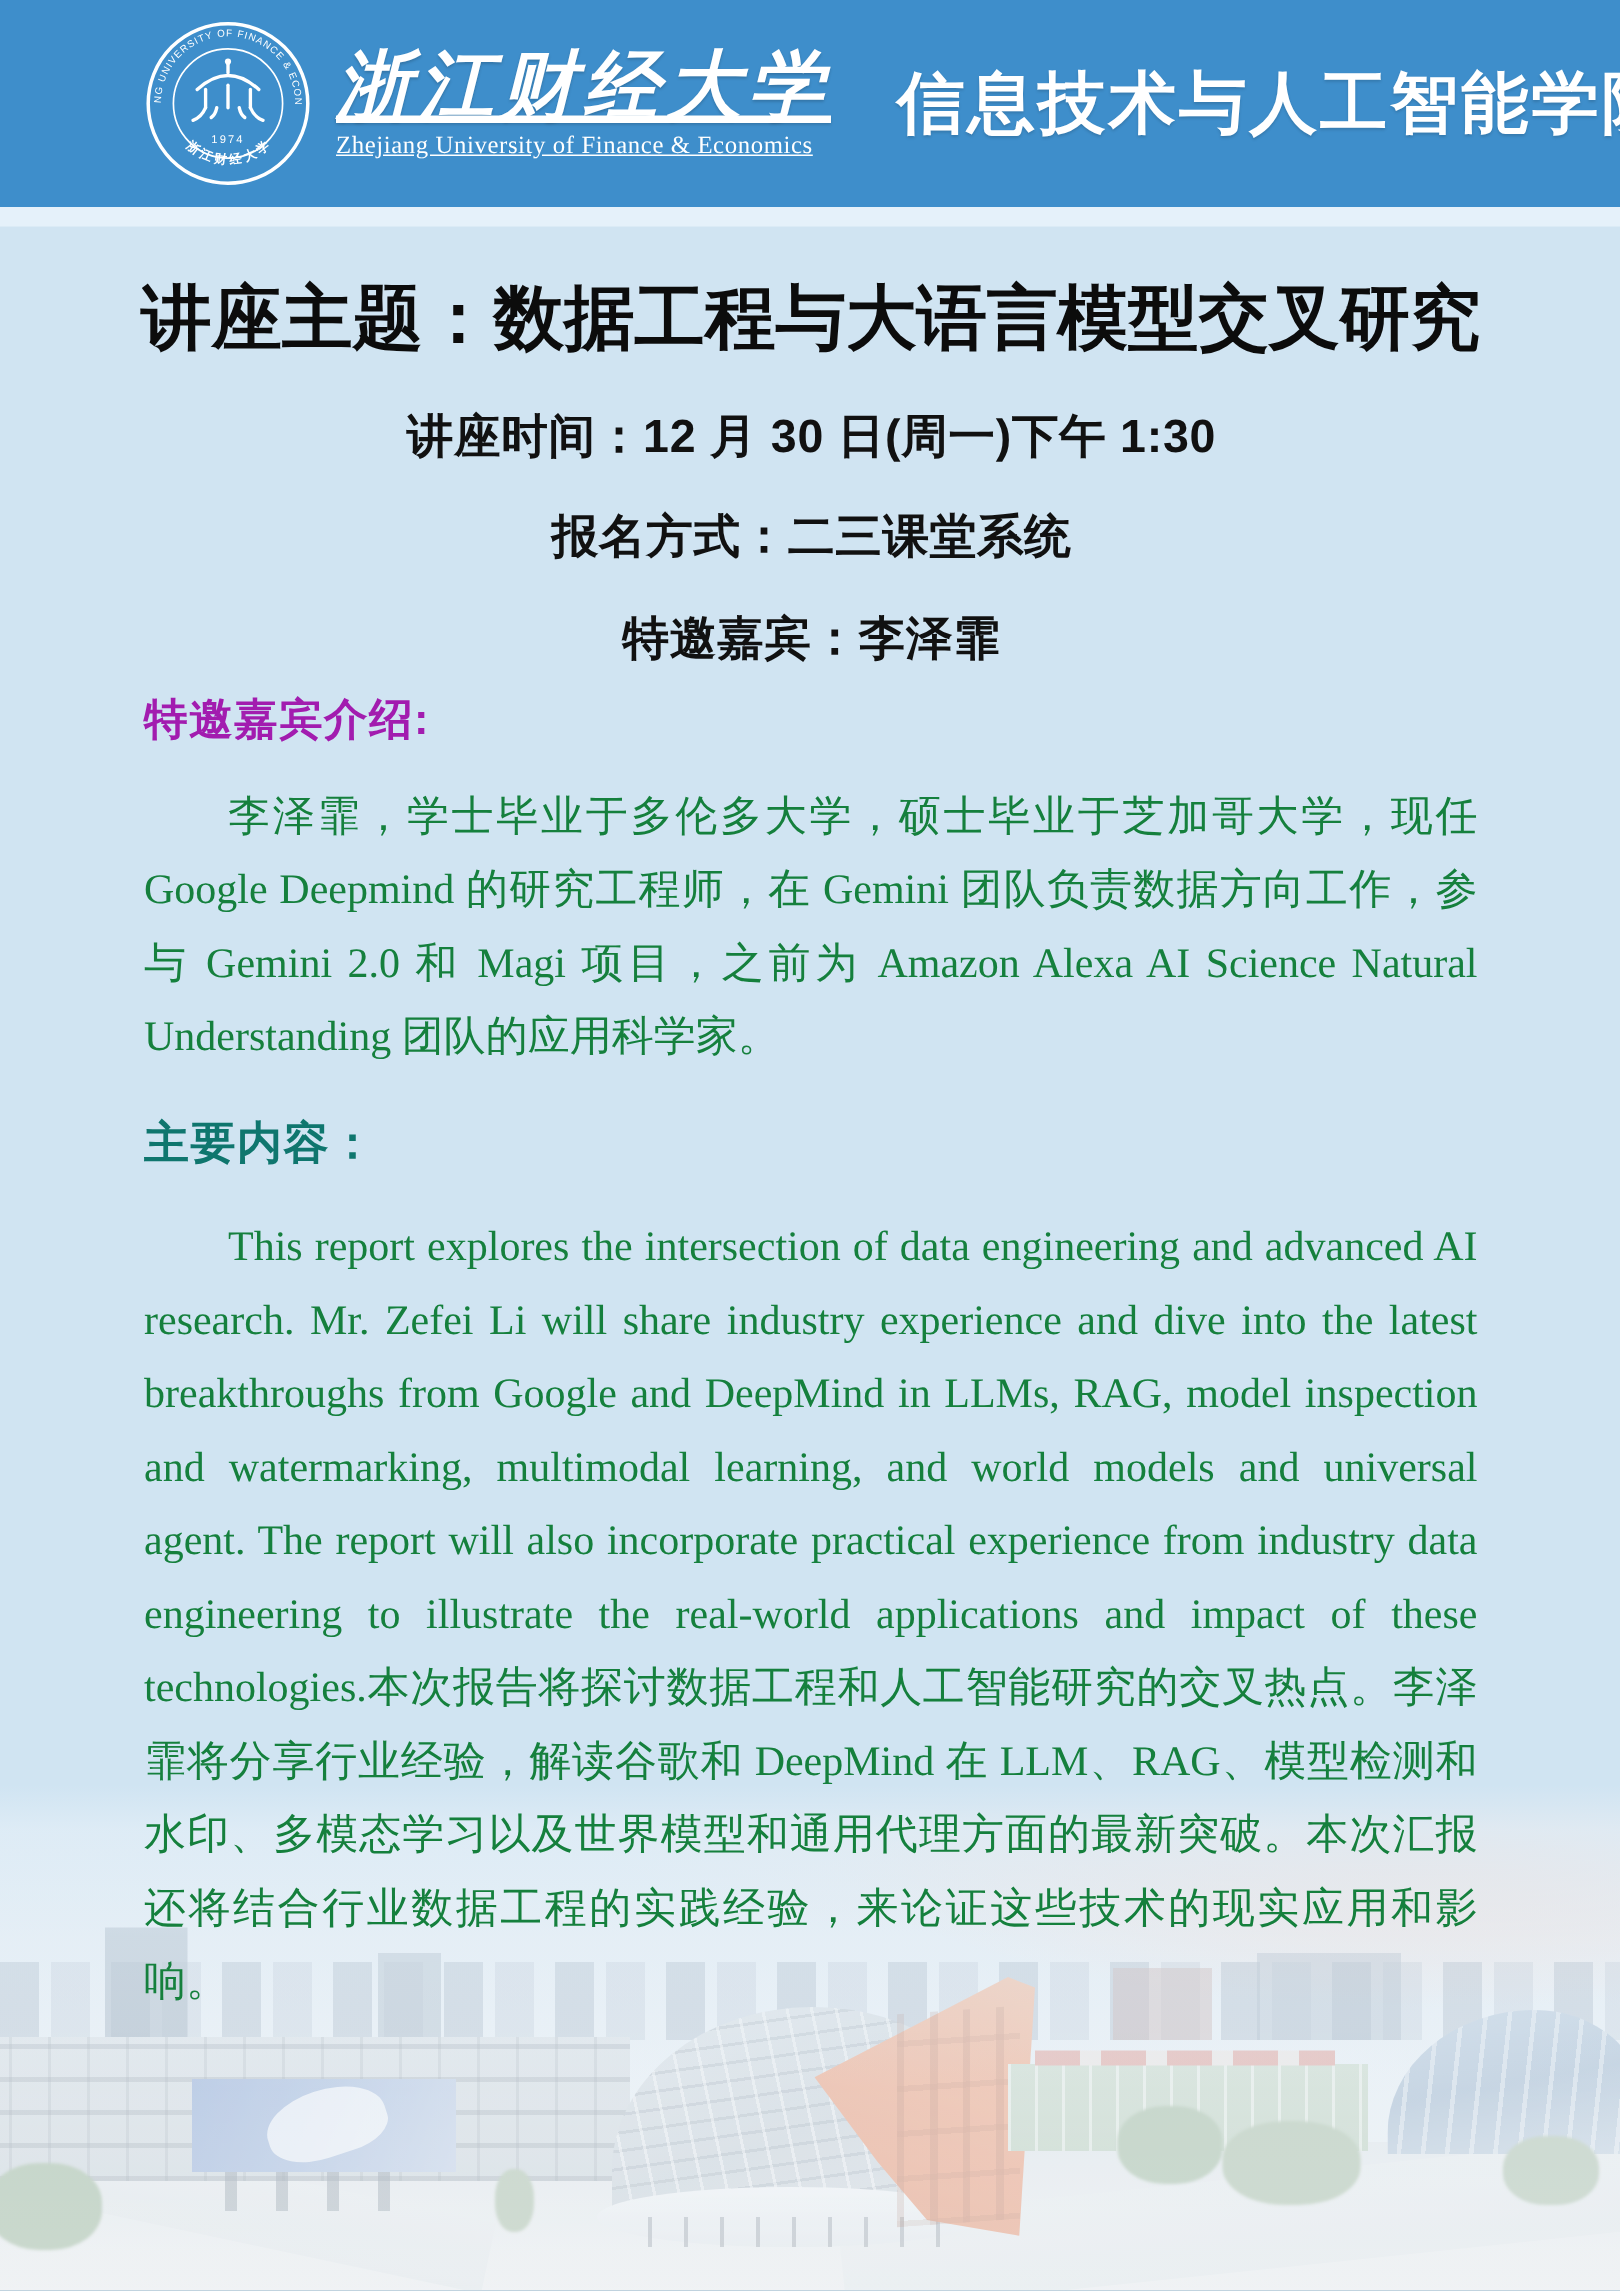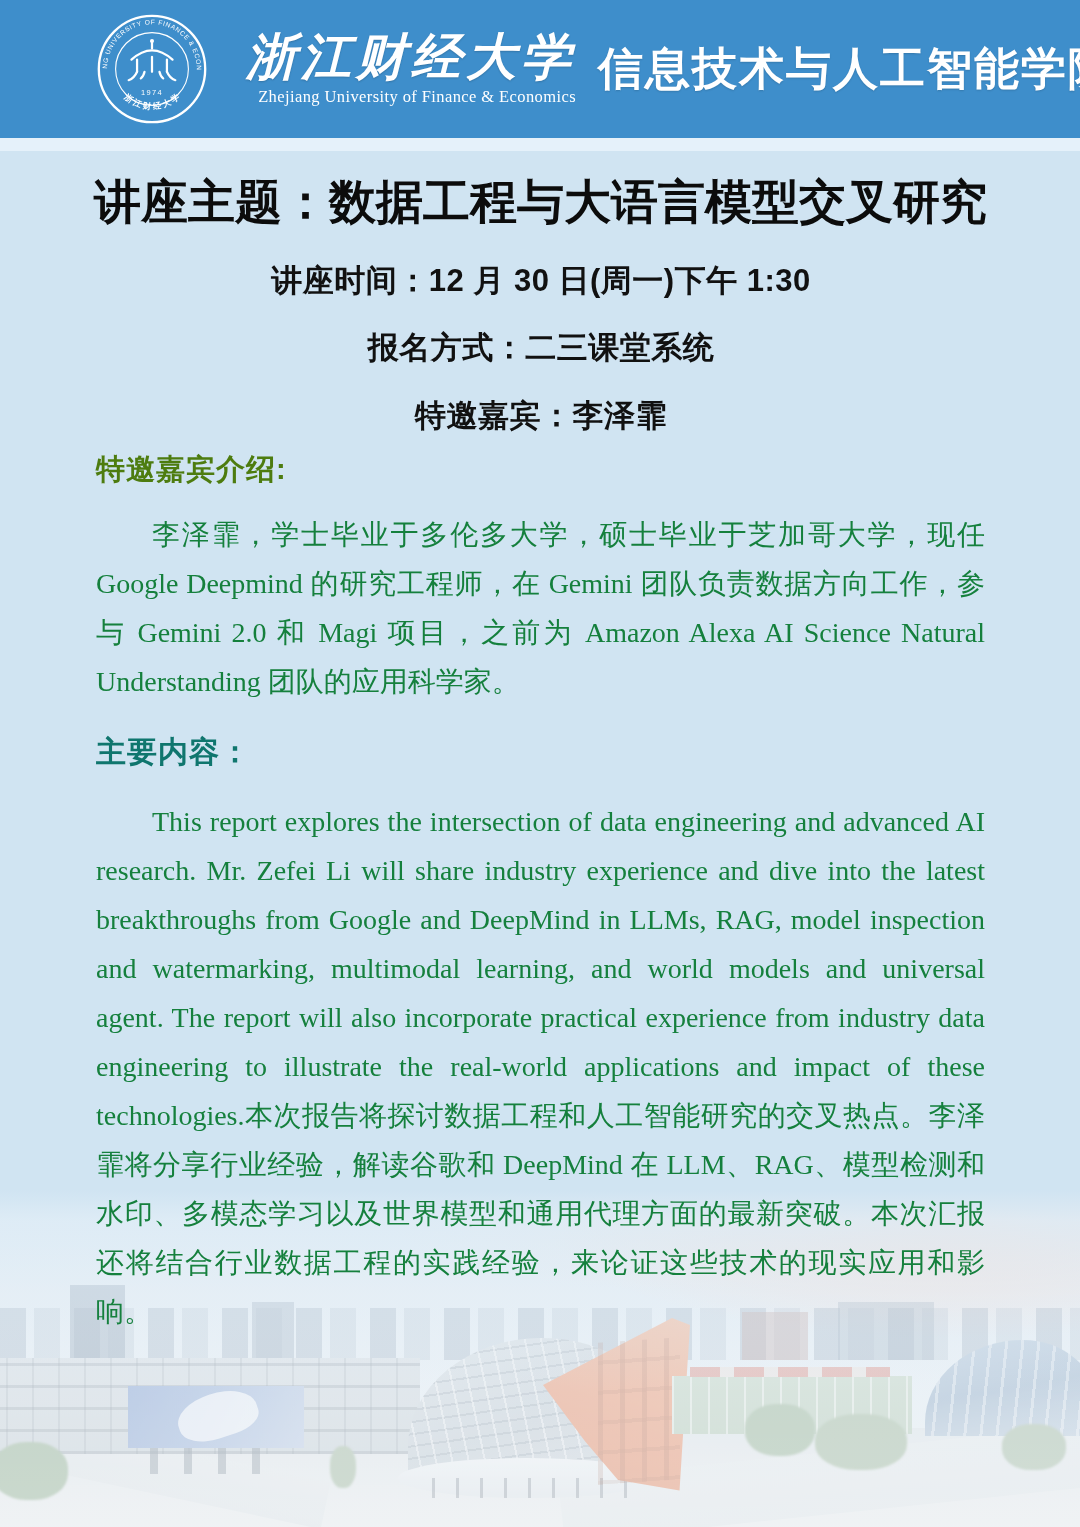--- a/index.html
+++ b/index.html
@@ -9,48 +9,48 @@
     font-family:"Liberation Sans",sans-serif;
   }
   
   .banner{
     position:relative;height:138px;background:#3e8ecb;
     display:flex;align-items:center;padding-left:96px;box-sizing:border-box;
     color:#fff;z-index:3;
   }
   .banner-strip{height:13px;background:#e5f1fa;z-index:3;position:relative;}
   .seal{width:112px;height:112px;flex:0 0 auto;}
-  .uni-block{margin-left:16px;width:352px;flex:0 0 auto;text-align:right;}
+  .uni-block{margin-left:16px;width:352px;flex:0 0 auto;text-align:left;text-decoration:underline;}
   .uni-cn{
     font-size:50px;font-weight:700;font-style:italic;letter-spacing:5px;
     line-height:1.05;text-shadow:0 1px 2px rgba(0,0,0,.18);white-space:nowrap;
   }
   .uni-en{
     font-family:"Liberation Serif",serif;font-size:16.5px;letter-spacing:.4px;
     margin-top:3px;white-space:nowrap;
   }
   .college{
     margin-left:22px;font-size:45px;font-weight:900;letter-spacing:2px;
     white-space:nowrap;text-shadow:0 1px 2px rgba(0,0,0,.15);
   }
   
   .content{position:relative;z-index:2;padding:0 95px 0 96px;color:#101010;}
   .lecture-title{
-    margin:20px -24px 0 -24px;text-align:center;
+    margin:30px -24px 0 -24px;text-align:center;
     font-size:47px;font-weight:700;letter-spacing:0px;color:#0c0c0c;
     white-space:nowrap;
   }
   .info-line{
     margin:27px 0 0 1px;font-size:31px;font-weight:700;color:#111;
     letter-spacing:.5px;line-height:1.3;text-align:center;
   }
   .blue-head{
     font-weight:700;letter-spacing:1px;margin:0;
   }
-  .guest-head{margin-top:14px;font-size:29px;color:#4d7c0f;}
+  .guest-head{margin-top:14px;font-size:29px;color:#a21caf;}
   .main-head{margin-top:26px;font-size:30px;color:#0f766e;}
   .para{
     font-family:"Liberation Serif",serif;font-size:28px;line-height:1.75;
     text-align:justify;color:#15803d;margin:20px 0 0 0;text-indent:56px;
   }
   .para.second{margin-top:24px;}
   
   .photo{position:absolute;left:0;top:1190px;width:1080px;height:337px;overflow:hidden;z-index:1;}
   .sky{
     position:absolute;inset:0;

